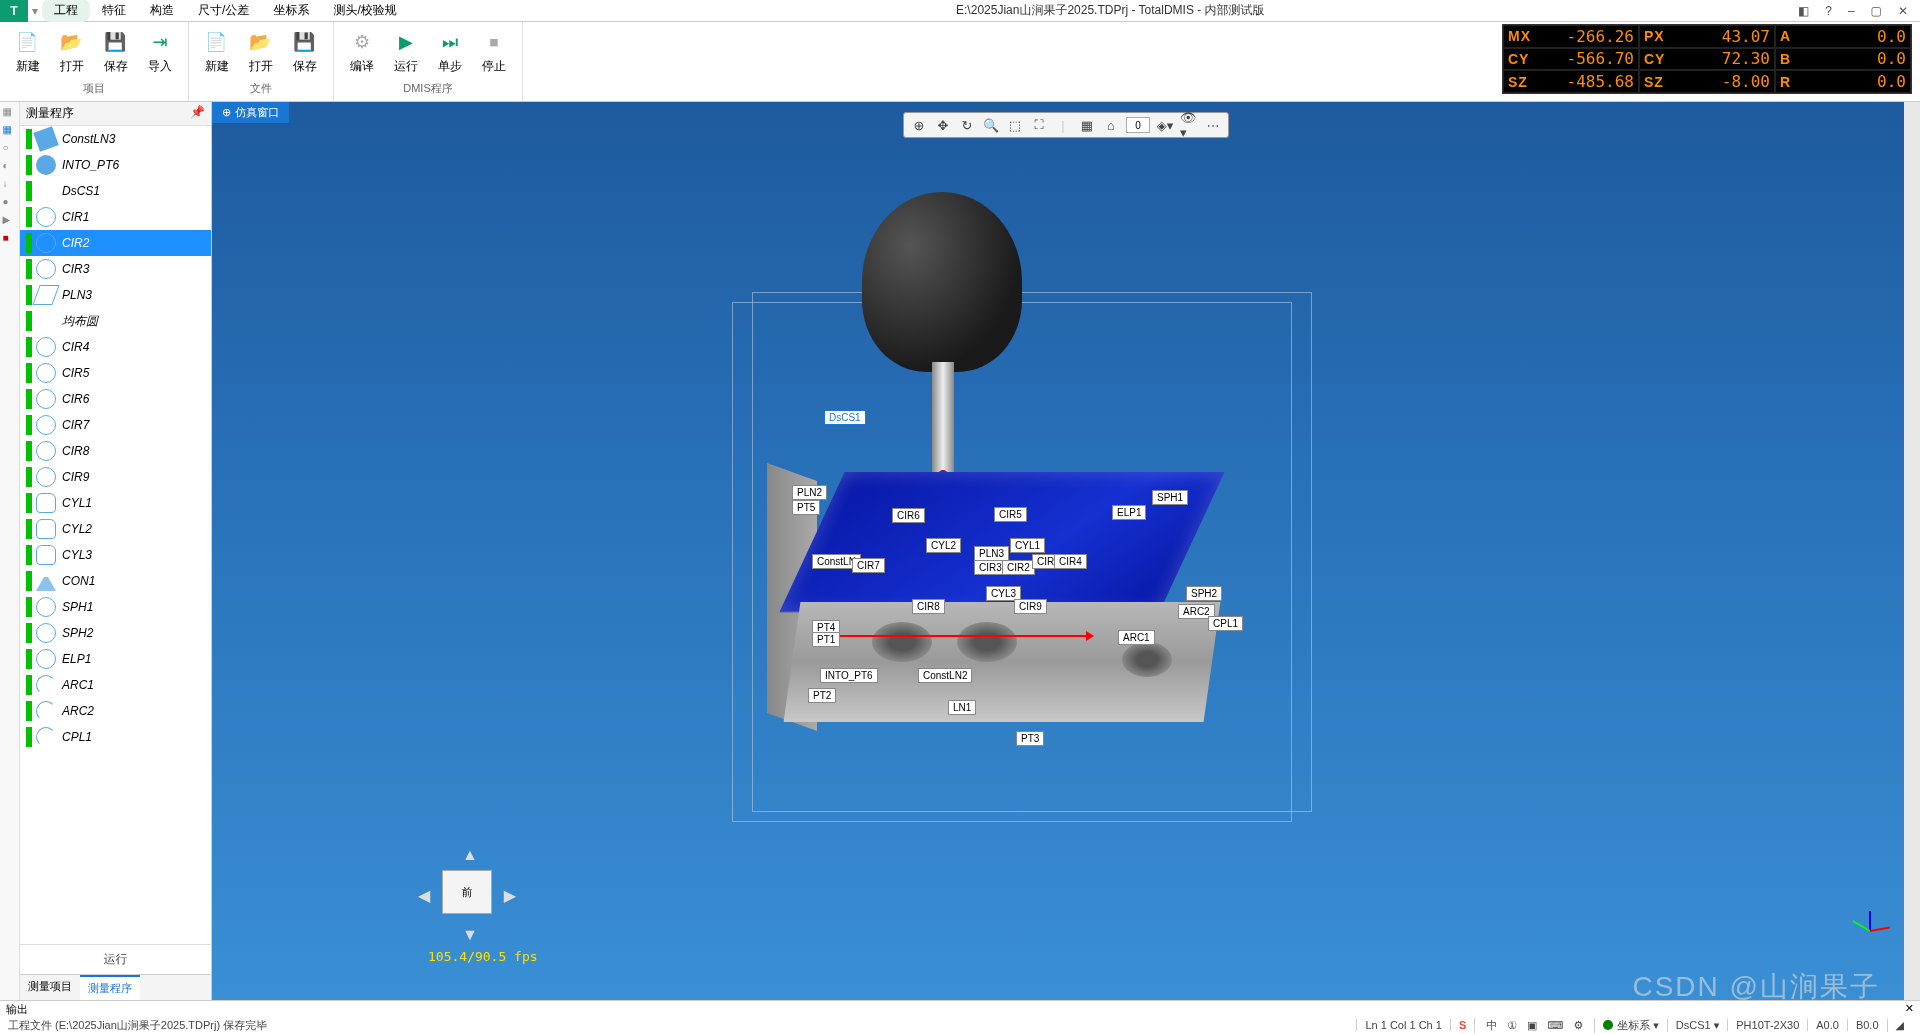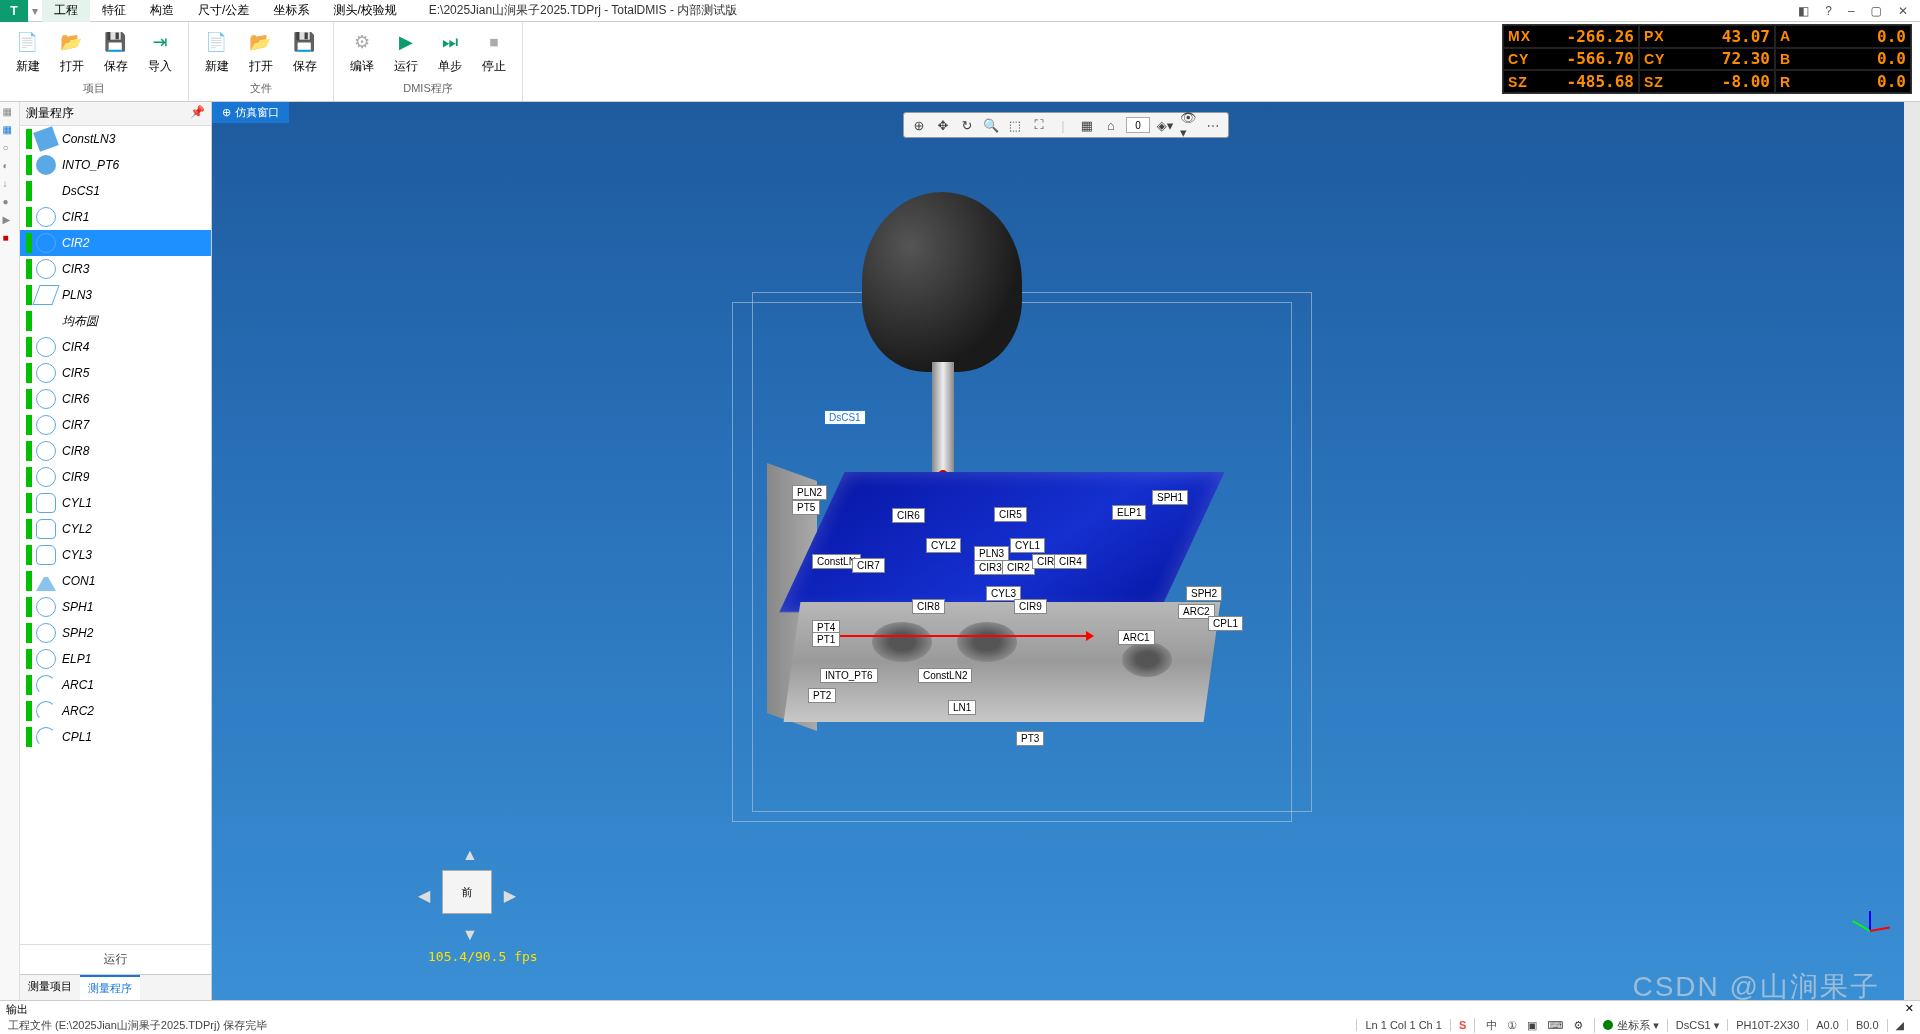--- a/index.html
+++ b/index.html
@@ -2,41 +2,41 @@
 <html><head>
 <meta charset="utf-8">
 <style>
 * { margin: 0; padding: 0; box-sizing: border-box; font-family: "Microsoft YaHei", "Segoe UI", sans-serif; }
 body { width: 1920px; height: 1034px; overflow: hidden; background: #f0f0f0; display: flex; flex-direction: column; font-size: 12px; }
 
 
 .titlebar { height: 22px; background: #fff; display: flex; align-items: center; border-bottom: 1px solid #ccc; }
 .titlebar .logo { width: 28px; height: 22px; background: #0d9c70; color: #fff; display: flex; align-items: center; justify-content: center; font-weight: bold; }
 .titlebar .menu { display: flex; gap: 0; }
-.titlebar .menu .mi { padding: 3px 12px; cursor: pointer; }
+.titlebar .menu .mi { padding: 3px 12px; cursor: pointer; border-radius: 8px; }
 .titlebar .menu .mi.active { background: #e5f3ec; }
-.titlebar .filepath { flex: 1; text-align: left; padding-left: 20px; color: #333; }
+.titlebar .filepath { flex: 1; text-align: center; padding-left: 20px; color: #333; }
 .titlebar .winbtns { display: flex; gap: 4px; padding-right: 6px; color: #555; }
 .titlebar .winbtns span { padding: 2px 6px; cursor: pointer; }
 
 
 .ribbon { height: 80px; background: #fff; display: flex; border-bottom: 1px solid #ccc; }
 .rgroup { border-right: 1px solid #e0e0e0; padding: 4px 10px 0; display: flex; flex-direction: column; align-items: center; }
 .rgroup .btns { display: flex; gap: 8px; }
 .rbtn { display: flex; flex-direction: column; align-items: center; gap: 2px; padding: 2px 4px; cursor: pointer; }
 .rbtn .ico { width: 28px; height: 28px; border: 1px solid transparent; border-radius: 3px; display: flex; align-items: center; justify-content: center; font-size: 18px; }
 .rbtn .ico.green { color: #0d9c70; }
 .rbtn .ico.gray { color: #aaa; }
 .rgroup .lbl { color: #666; font-size: 11px; padding: 4px 0 2px; }
 
 
 .dro { position: absolute; right: 8px; top: 24px; width: 410px; height: 70px; background: #000; border: 1px solid #333; display: grid; grid-template-columns: 1fr 1fr 1fr; font-family: "Digital", monospace; color: #ff8c00; }
 .dro .cell { border: 1px solid #222; display: flex; align-items: center; justify-content: space-between; padding: 0 4px; }
 .dro .lab { color: #ff8c00; font-size: 14px; font-weight: bold; letter-spacing: 1px; }
-.dro .val { color: #ff8c00; font-size: 16px; font-family: monospace; font-weight: bold; }
+.dro .val { color: #ff8c00; font-size: 16px; font-family: monospace; font-weight: normal; }
 
 
 .body { flex: 1; display: flex; min-height: 0; }
 .left { width: 192px; background: #fff; border-right: 1px solid #ccc; display: flex; flex-direction: column; }
 .left .hdr { padding: 3px 6px; background: #f4f4f4; border-bottom: 1px solid #ddd; display: flex; justify-content: space-between; }
 .tree { flex: 1; overflow-y: auto; position: relative; font-style: italic; }
 .tree::-webkit-scrollbar { width: 16px; }
 .tree::-webkit-scrollbar-thumb { background: #c0c0c0; }
 .tree .row { display: flex; align-items: center; height: 26px; padding-left: 6px; cursor: pointer; }
 .tree .row.sel { background: #1e90ff; color: #fff; }

